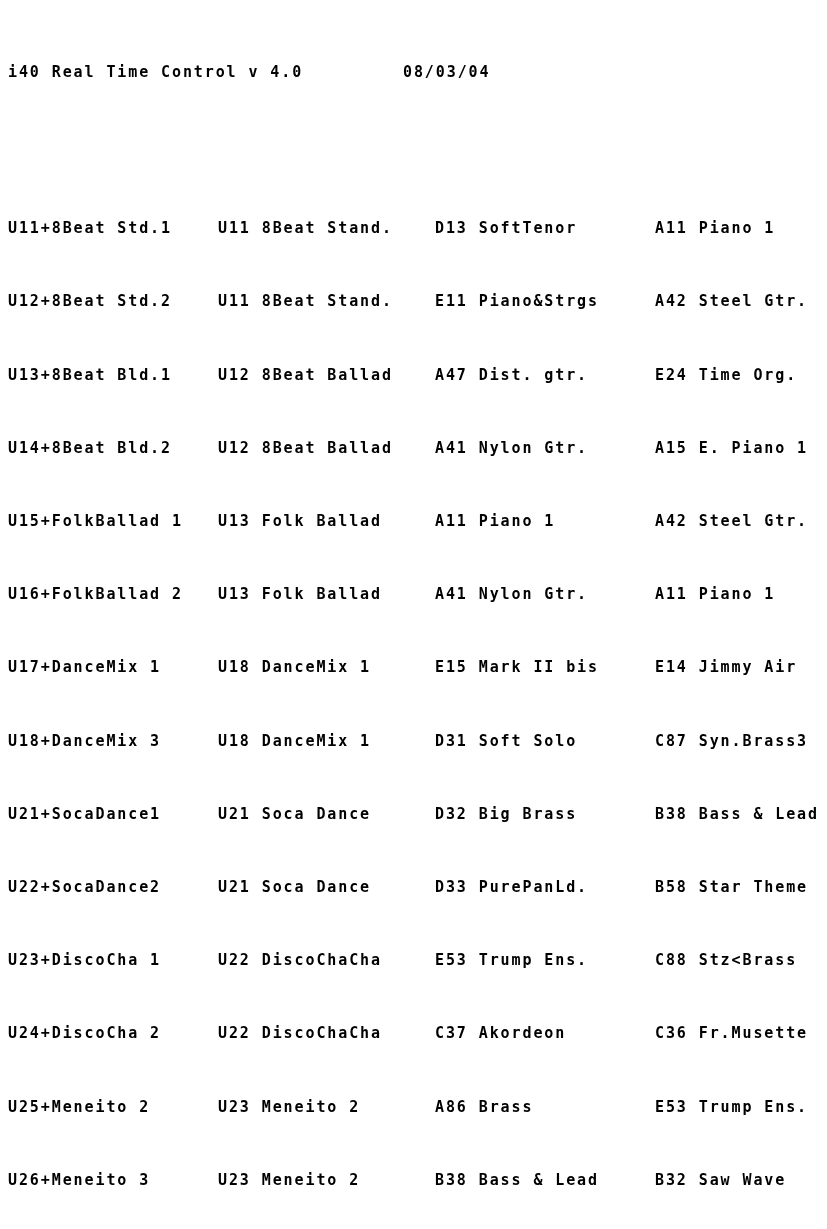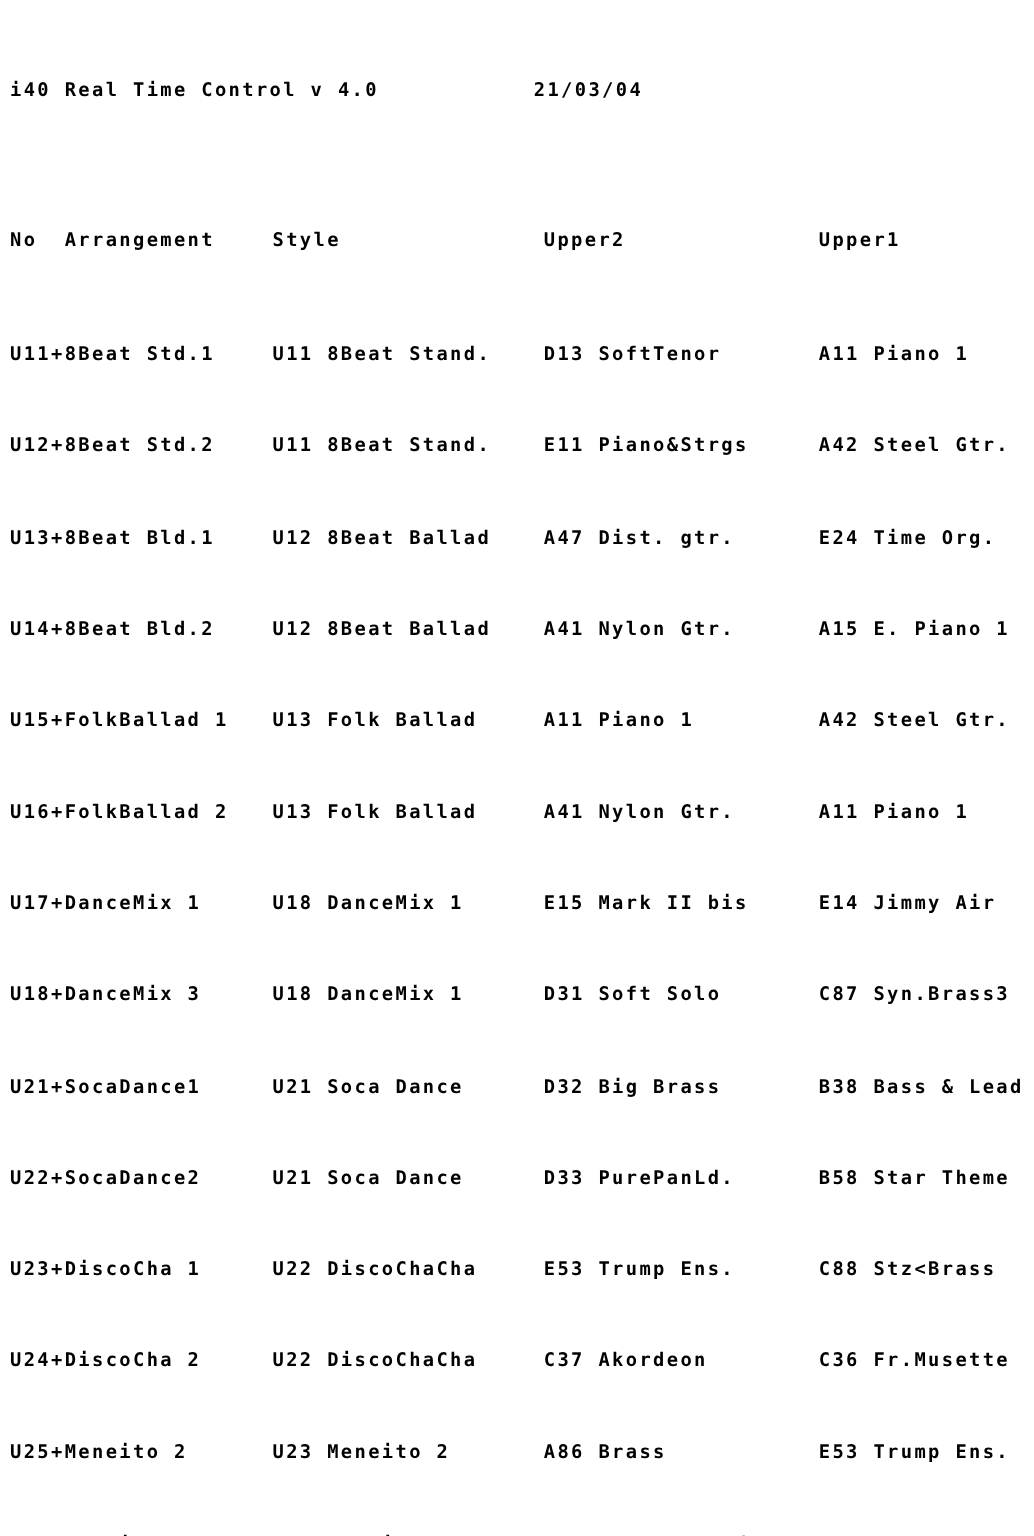--- a/index.html
+++ b/index.html
@@ -18,21 +18,20 @@
     font-family: "DejaVu Sans Mono", "Liberation Mono", monospace;
     font-weight: bold;
     font-size: 15px;
     line-height: 18.3px;
     letter-spacing: 1.9px;
     white-space: pre;
   }
   .hdr {
     display: grid;
     grid-template-columns: 395px 252px 1fr;
-    gap: 24px;
   }
   .tbl {
     margin-top: 10px;
   }
   .row {
     display: grid;
     grid-template-columns: 210px 217px 220px 1fr;
     height: 18.3px;
     overflow: visible;
   }
@@ -40,30 +39,24 @@
     overflow: visible;
   }
 </style>
 </head>
 <body>
 
 <div class="doc">
 
   <div class="hdr">
     <span class="cell">i40 Real Time Control v 4.0</span>
-    <span class="cell">21/03/04</span>
+    <span class="cell">08/03/04</span>
   </div>
 
   <div class="tbl">
-    <div class="row">
-      <span class="cell">No  Arrangement</span>
-      <span class="cell">Style</span>
-      <span class="cell">Upper2</span>
-      <span class="cell">Upper1</span>
-    </div>
     <div id="table-body">
   <div class="row">
     <span class="cell">U11+8Beat Std.1</span>
     <span class="cell">U11 8Beat Stand.</span>
     <span class="cell">D13 SoftTenor</span>
     <span class="cell">A11 Piano 1</span>
   </div>
 
   <div class="row">
     <span class="cell">U12+8Beat Std.2</span>

